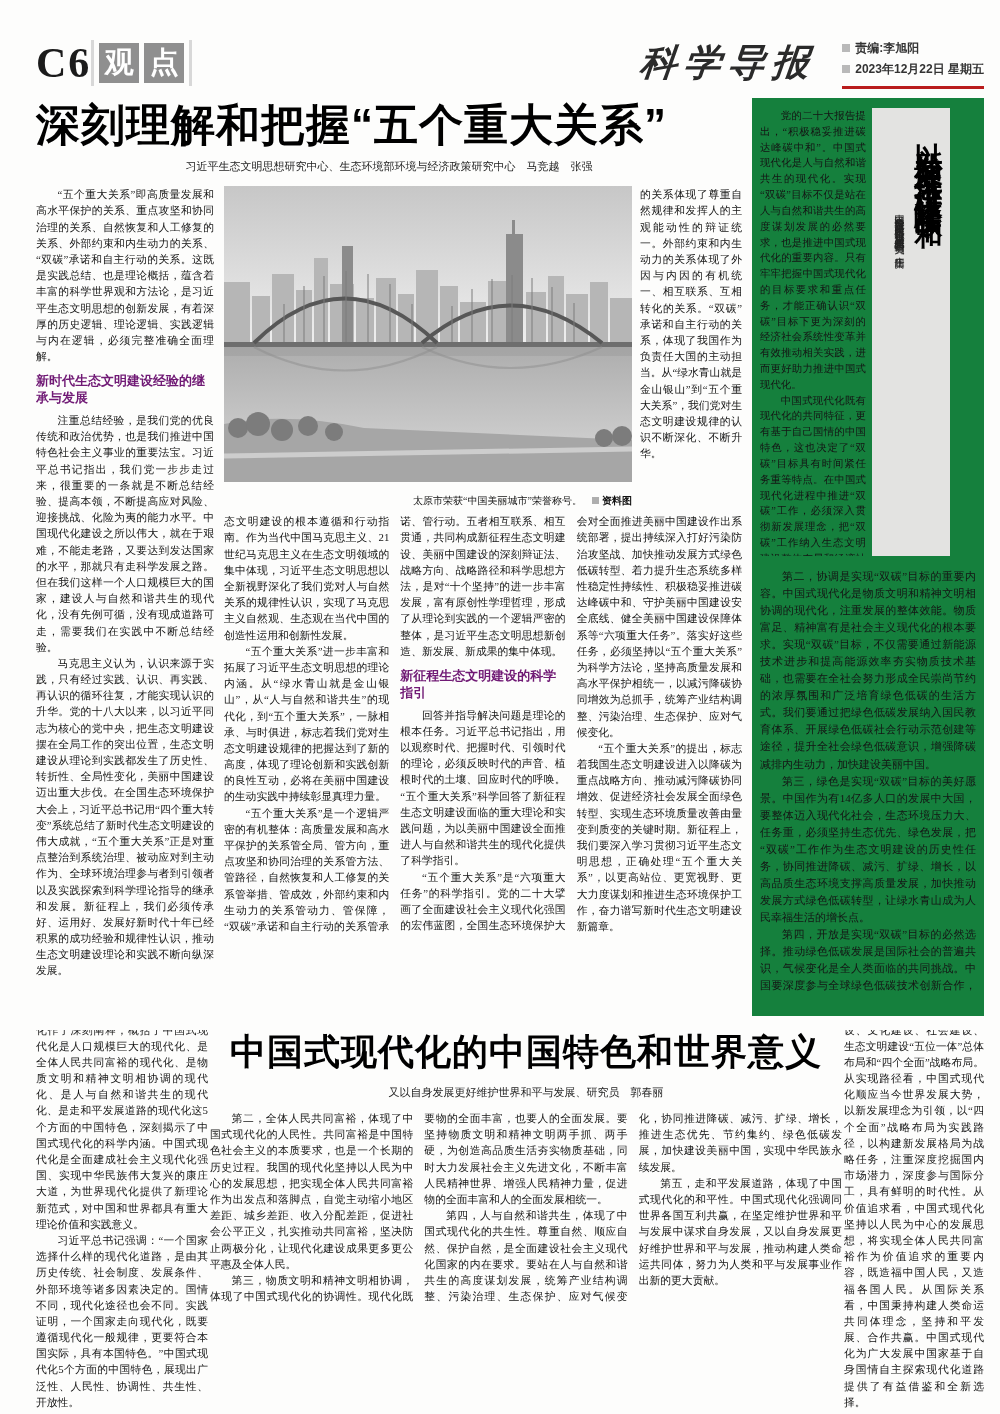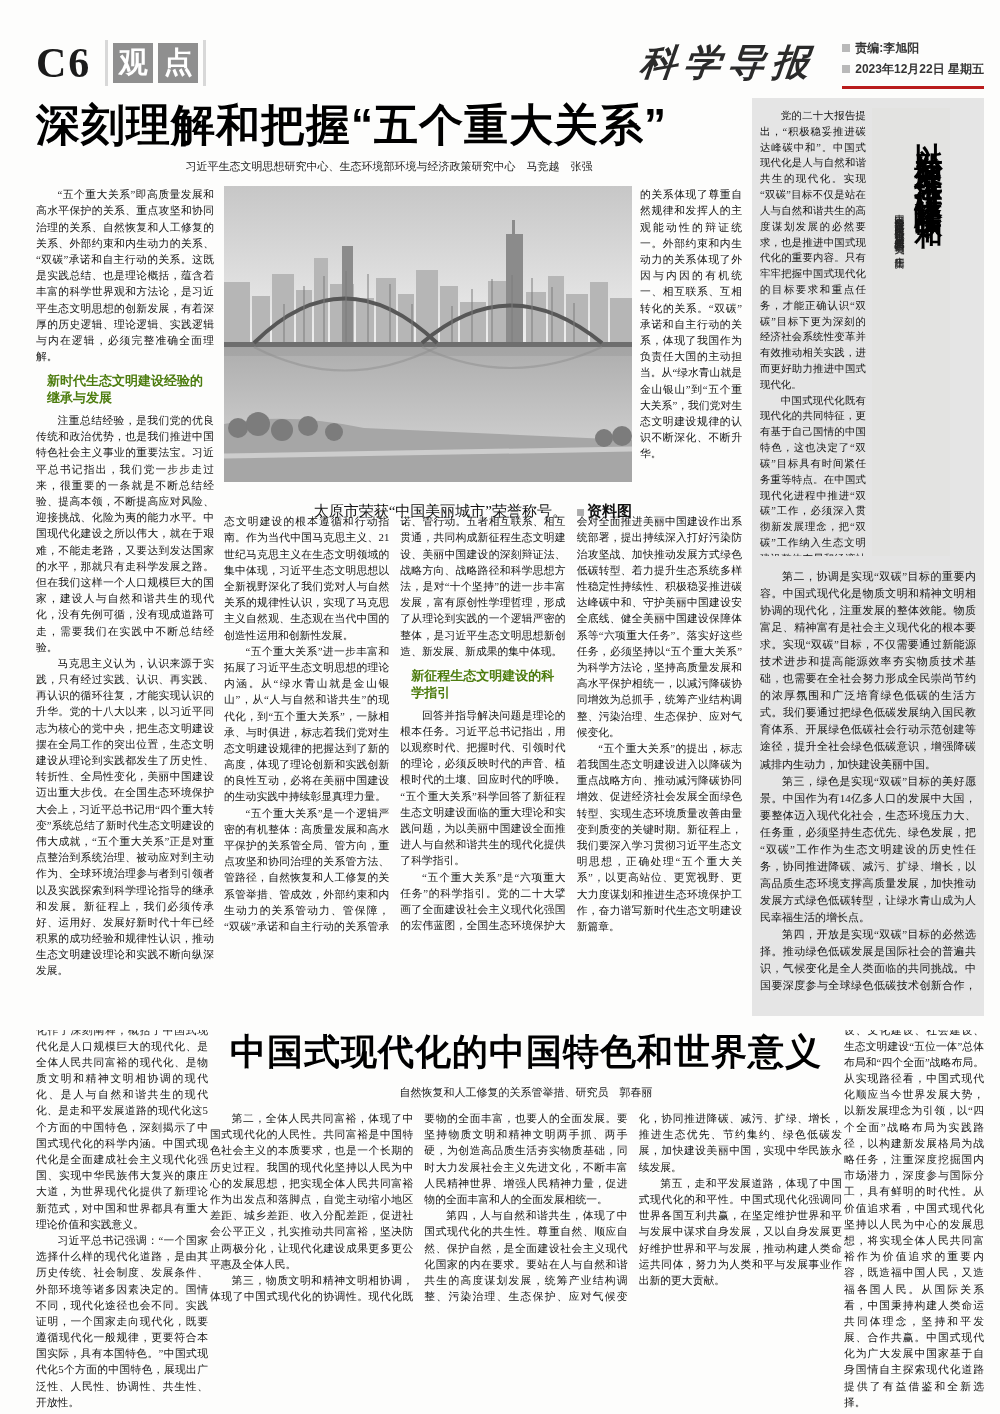--- a/index.html
+++ b/index.html
@@ -5,63 +5,63 @@
   * { box-sizing: border-box; }
   html,body { margin:0; padding:0; background:#e9e9e9; }
   .page {
     position:relative; width:1000px; height:1414px; margin:0 auto;
     background:#fdfdfc; overflow:hidden;
     padding:34px 16px 0 36px;
     font-family:"Liberation Serif","DejaVu Serif",serif; color:#1b1b1b;
   }
   
   .hdr { display:flex; align-items:center; height:58px; margin-bottom:6px; }
-  .page-no { font-size:42px; font-weight:700; letter-spacing:2px; line-height:1; margin-right:14px; }
+  .page-no { font-size:42px; font-weight:700; letter-spacing:2px; line-height:1; }
   .sec-group { display:flex; align-items:center; gap:5px; }
   .sec-bar { width:3px; height:46px; background:#d8d8d8; }
   .sec-box {
     width:40px; height:40px; background:#8f8f8f; color:#fff;
     font-family:"Liberation Sans","DejaVu Sans",sans-serif; font-weight:900; font-size:29px;
     display:flex; align-items:center; justify-content:center;
   }
   .hdr-spacer { flex:1; }
   .masthead {
     font-style:italic; font-weight:700; font-size:37px; letter-spacing:7px;
     color:#2a2a2a; transform:skewX(-6deg); margin-right:26px; white-space:nowrap;
   }
   .edition { font-family:"Liberation Sans","DejaVu Sans",sans-serif; font-size:12px; font-weight:600;
     color:#333; line-height:1.75; border-bottom:3px solid #b91c1c; padding-bottom:6px; }
   .edition .sq { display:inline-block; width:8px; height:8px; background:#b9b9b9; margin-right:5px; }
   
   .para { font-size:10.8px; line-height:1.5; text-align:justify; text-indent:2em; margin:0; color:#141414; }
   .para.cont { text-indent:0; }
   .subhead { font-family:"Liberation Sans","DejaVu Sans",sans-serif; font-weight:700; font-size:13px;
-    color:#4d7c0f; margin:9px 11px 5px; line-height:1.3; }
+    color:#701a75; margin:9px 0 5px; line-height:1.3; }
   .byline { text-align:center; font-size:11px; color:#222; }
   
   .main-section { display:flex; height:918px; }
   .main-article { width:706px; }
   .main-article h1 {
     font-family:"Liberation Sans","DejaVu Sans",sans-serif; font-weight:900; font-size:44px;
     letter-spacing:1px; margin:2px 0 10px; line-height:1.12; color:#000;
   }
   .main-article .byline { margin-bottom:12px; }
   .main-body { display:flex; gap:10px; height:818px; overflow:hidden; }
   .colA { width:178px; flex:none; overflow:hidden; }
   .mid { flex:1; display:flex; flex-direction:column; overflow:hidden; }
   .photo-row { display:flex; gap:8px; height:320px; flex:none; }
   figure.photo { margin:0; width:408px; flex:none; }
   figure.photo svg { display:block; width:408px; height:296px; background:#ddd; }
-  figcaption { text-align:right; font-size:15px; padding-top:20px; color:#111; }
+  figcaption { text-align:right; font-size:10px; padding-top:12px; color:#111; }
   figcaption .credit-sq { display:inline-block; width:7px; height:7px; background:#aeaeae; margin:0 3px 0 10px; }
   figcaption b { font-weight:700; }
   .side-col { flex:1; overflow:hidden; }
   .lower-cols { flex:1; margin-top:7px; column-count:3; column-gap:11px; overflow:hidden; }
   
-  .sidebar { width:232px; margin-left:10px; background:#e5e5e5; padding:10px 8px; overflow:hidden; }
+  .sidebar { width:232px; margin-left:10px; background:#15803d; padding:10px 8px; overflow:hidden; }
   .sb-top { display:flex; height:448px; overflow:hidden; }
   .sb-col { width:106px; flex:none; overflow:hidden; margin-right:6px; }
   .sb-col .para { font-size:10.4px; line-height:1.52; }
   .sb-headbox {
     width:78px; flex:none; background:#e3e3e1; writing-mode:vertical-rl;
     padding:12px 2px; overflow:hidden;
   }
   .sb-headline {
     margin:0; font-family:"Liberation Sans","DejaVu Sans",sans-serif; font-weight:900;
     font-size:28px; letter-spacing:6px; line-height:40px; color:#000;
@@ -232,21 +232,21 @@
     </aside>
   </section>
 
   <section class="bottom-article">
     <div class="b-col1">
         <p class="para">党的二十大报告对中国式现代化作了深刻阐释，概括了中国式现代化是人口规模巨大的现代化、是全体人民共同富裕的现代化、是物质文明和精神文明相协调的现代化、是人与自然和谐共生的现代化、是走和平发展道路的现代化这5个方面的中国特色，深刻揭示了中国式现代化的科学内涵。中国式现代化是全面建成社会主义现代化强国、实现中华民族伟大复兴的康庄大道，为世界现代化提供了新理论新范式，对中国和世界都具有重大理论价值和实践意义。</p>
         <p class="para">习近平总书记强调：“一个国家选择什么样的现代化道路，是由其历史传统、社会制度、发展条件、外部环境等诸多因素决定的。国情不同，现代化途径也会不同。实践证明，一个国家走向现代化，既要遵循现代化一般规律，更要符合本国实际，具有本国特色。”中国式现代化5个方面的中国特色，展现出广泛性、人民性、协调性、共生性、开放性。</p>
       </div>
     <div class="b-center">
       <h1>中国式现代化的中国特色和世界意义</h1>
-      <div class="byline">自然恢复和人工修复的关系管举措、研究员　郭春丽</div>
+      <div class="byline">又以自身发展更好维护世界和平与发展、研究员　郭春丽</div>
       <div class="b-cols">
           <p class="para">第二，全体人民共同富裕，体现了中国式现代化的人民性。共同富裕是中国特色社会主义的本质要求，也是一个长期的历史过程。我国的现代化坚持以人民为中心的发展思想，把实现全体人民共同富裕作为出发点和落脚点，自觉主动缩小地区差距、城乡差距、收入分配差距，促进社会公平正义，扎实推动共同富裕，坚决防止两极分化，让现代化建设成果更多更公平惠及全体人民。</p>
           <p class="para">第三，物质文明和精神文明相协调，体现了中国式现代化的协调性。现代化既要物的全面丰富，也要人的全面发展。要坚持物质文明和精神文明两手抓、两手硬，为创造高品质生活夯实物质基础，同时大力发展社会主义先进文化，不断丰富人民精神世界、增强人民精神力量，促进物的全面丰富和人的全面发展相统一。</p>
           <p class="para">第四，人与自然和谐共生，体现了中国式现代化的共生性。尊重自然、顺应自然、保护自然，是全面建设社会主义现代化国家的内在要求。要站在人与自然和谐共生的高度谋划发展，统筹产业结构调整、污染治理、生态保护、应对气候变化，协同推进降碳、减污、扩绿、增长，推进生态优先、节约集约、绿色低碳发展，加快建设美丽中国，实现中华民族永续发展。</p>
           <p class="para">第五，走和平发展道路，体现了中国式现代化的和平性。中国式现代化强调同世界各国互利共赢，在坚定维护世界和平与发展中谋求自身发展，又以自身发展更好维护世界和平与发展，推动构建人类命运共同体，努力为人类和平与发展事业作出新的更大贡献。</p>
         </div>
     </div>
     <div class="b-col5">
         <p class="para">从根本特征看，中国式现代化是中国共产党领导的社会主义现代化。从战略安排看，以中国式现代化全面推进中华民族伟大复兴，统筹推进经济建设、政治建设、文化建设、社会建设、生态文明建设“五位一体”总体布局和“四个全面”战略布局。从实现路径看，中国式现代化顺应当今世界发展大势，以新发展理念为引领，以“四个全面”战略布局为实践路径，以构建新发展格局为战略任务，注重深度挖掘国内市场潜力，深度参与国际分工，具有鲜明的时代性。从价值追求看，中国式现代化坚持以人民为中心的发展思想，将实现全体人民共同富裕作为价值追求的重要内容，既造福中国人民，又造福各国人民。从国际关系看，中国秉持构建人类命运共同体理念，坚持和平发展、合作共赢。中国式现代化为广大发展中国家基于自身国情自主探索现代化道路提供了有益借鉴和全新选择。</p>
       </div>

